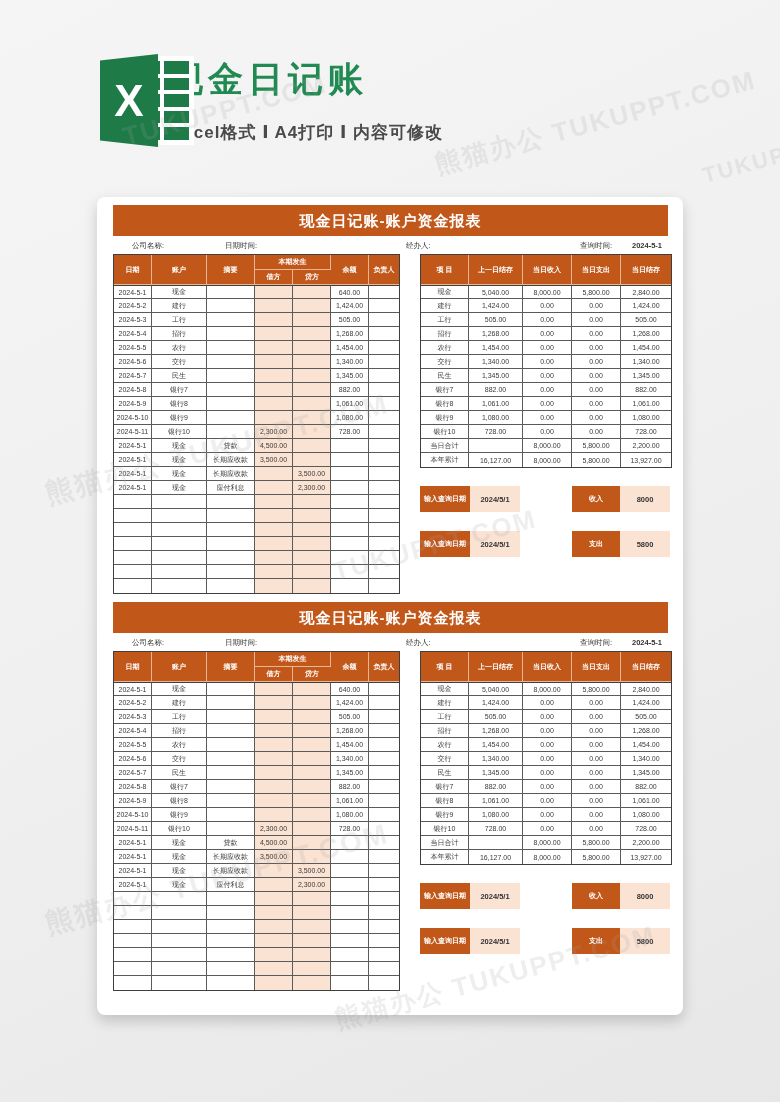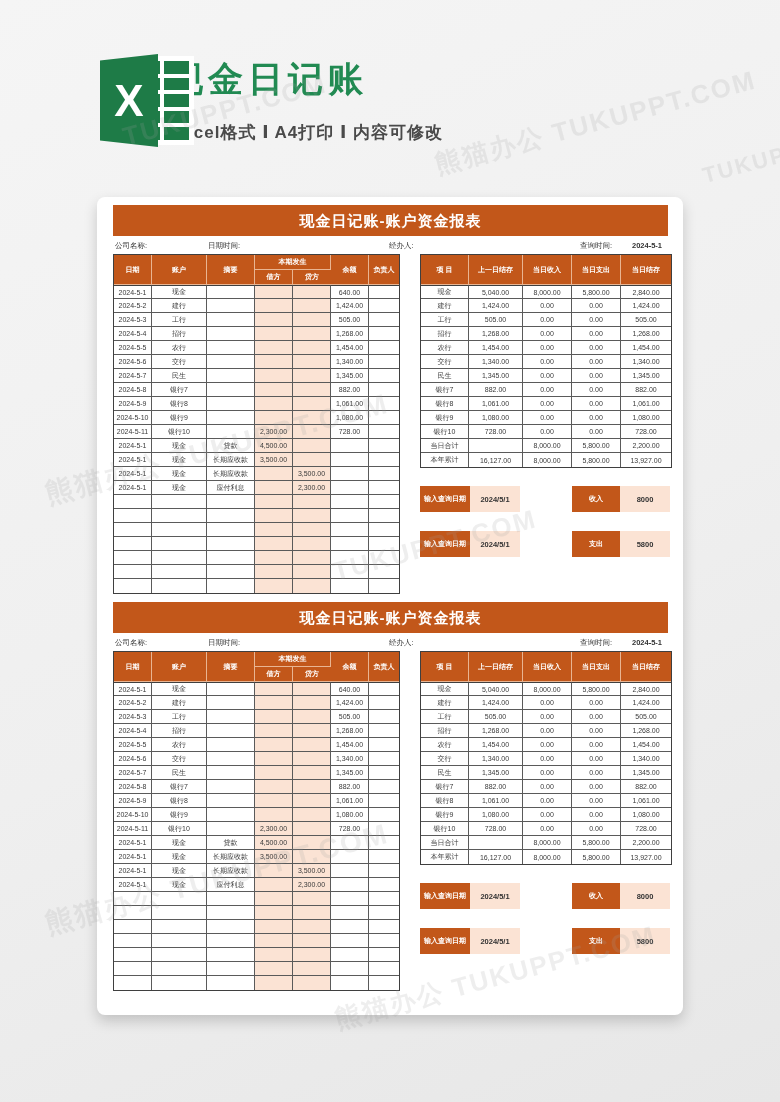--- a/index.html
+++ b/index.html
@@ -41,21 +41,21 @@
   .panel {
     position:absolute; left:97px; top:197px; width:586px; height:818px;
     background:#ffffff; border-radius:8px;
     box-shadow:0 6px 14px rgba(0,0,0,.18);
   }
   .sheet-section { margin:8px 15px 0 16px; }
   .sheet-title-bar {
     height:31px; line-height:31px; background:#c2571a; color:#ffffff;
     text-align:center; font-size:15px; font-weight:bold; letter-spacing:1px;
   }
-  .info-row { position:relative; height:18px; font-size:7.5px; color:#333; }
+  .info-row { position:relative; height:18px; font-size:7.5px; color:#333;margin-left:17px; }
   .info-row span { position:absolute; top:5px; }
   .i-company { left:2px; }
   .i-datetime { left:95px; }
   .i-operator { left:276px; }
   .i-querylabel { right:56px; }
   .i-queryvalue { right:6px; font-weight:bold; }
   .tables-row { display:flex; }
   
   table { border-collapse:separate; border-spacing:0; table-layout:fixed; }
   .journal-table { width:285px; border:1.5px solid #3f3f3f; }

